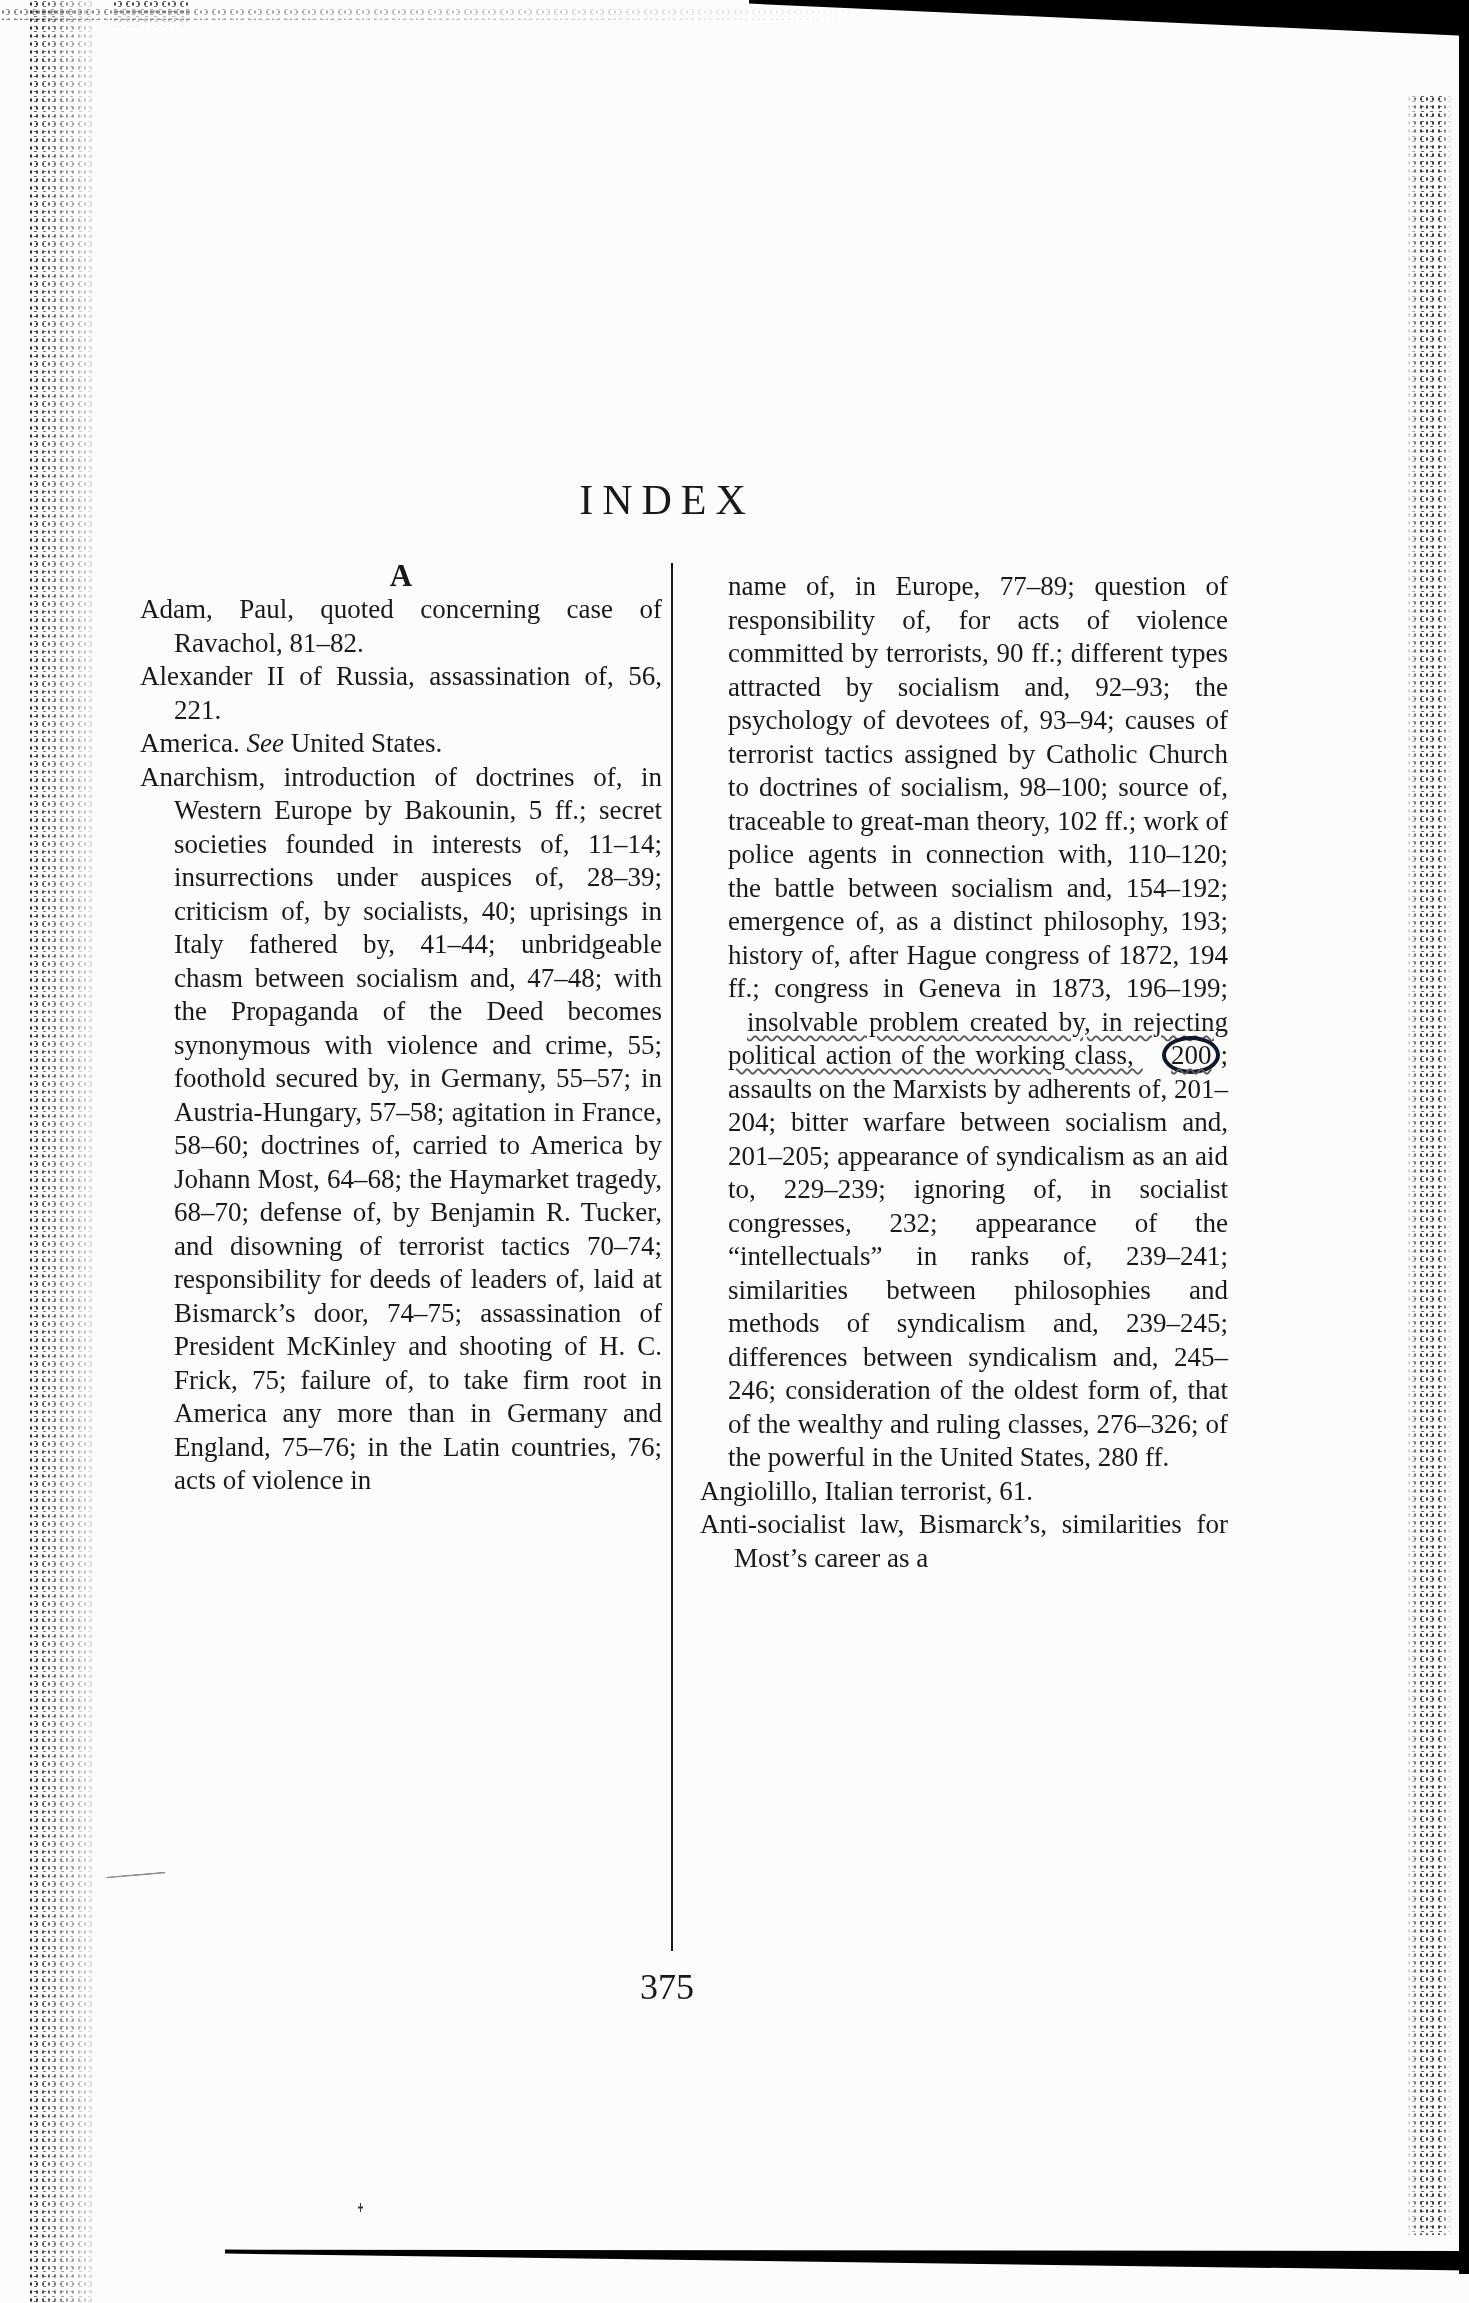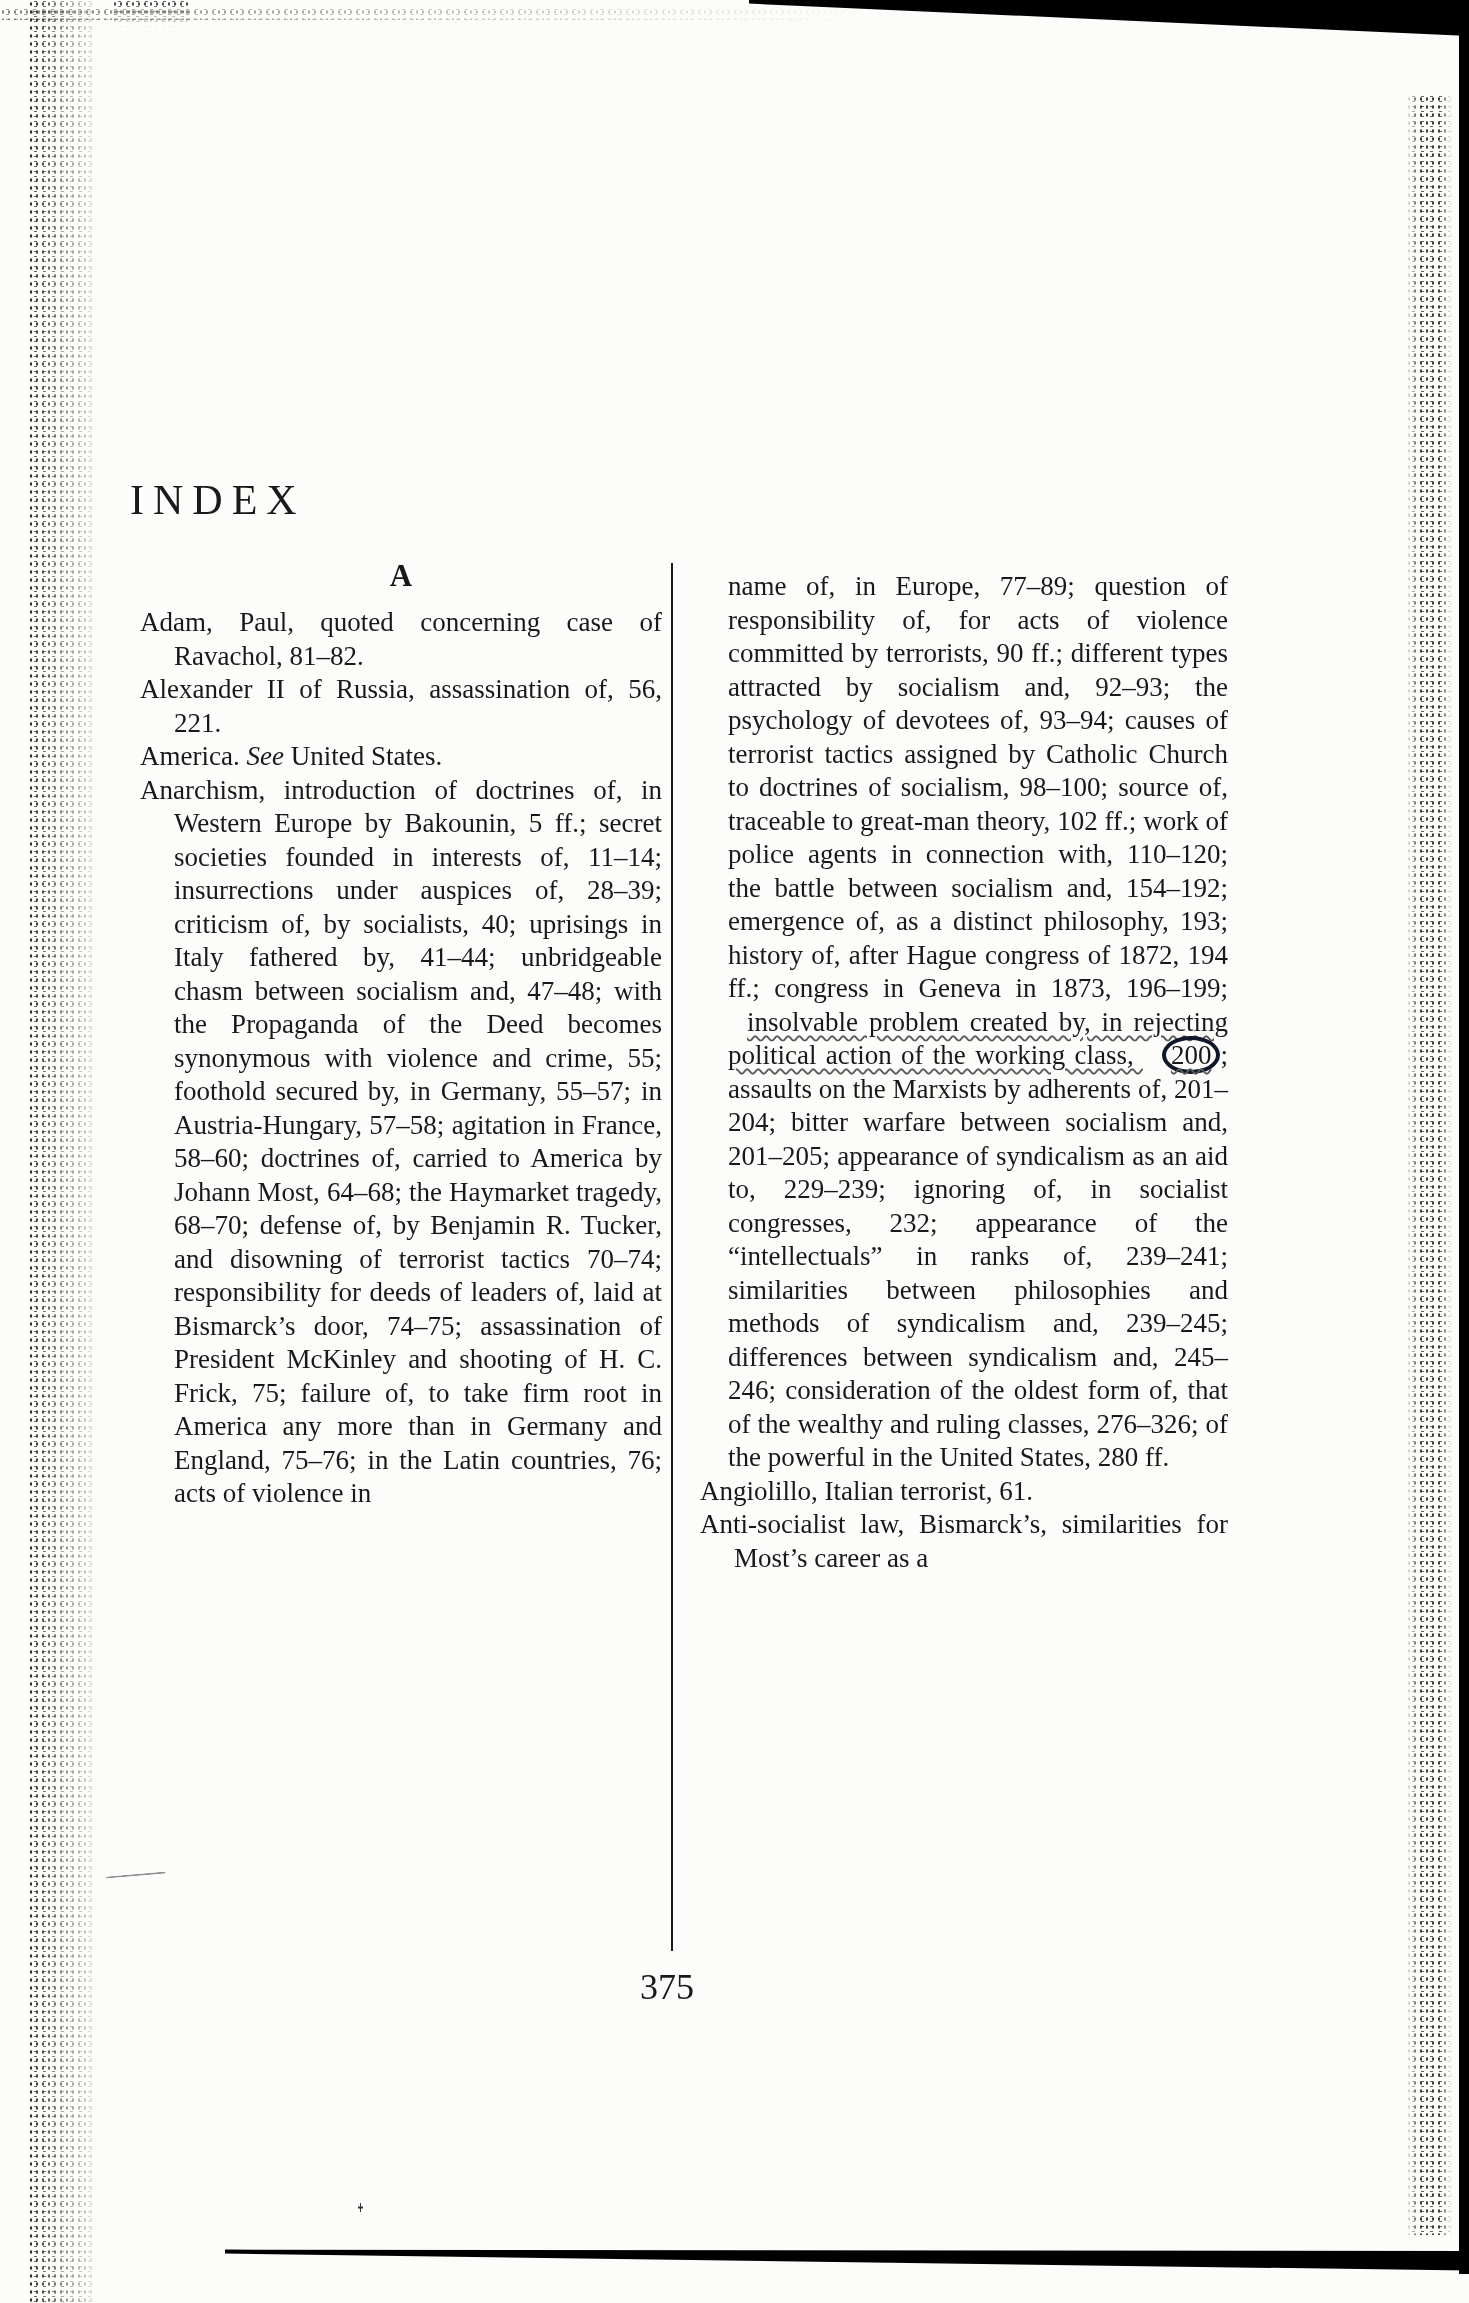--- a/index.html
+++ b/index.html
@@ -7,33 +7,33 @@
     position:relative;
     width:1469px;height:2303px;
     background:#fcfcfa;
     overflow:hidden;
     font-family:"Liberation Serif", serif;
     color:#191919;
   }
   
   .title{
     position:absolute;left:130px;top:448px;width:1074px;
-    text-align:left;font-size:42px;letter-spacing:9px;
+    text-align:center;font-size:42px;letter-spacing:9px;
     font-weight:normal;
   }
   .section-letter{
     position:absolute;left:140px;top:558px;width:522px;
     text-align:center;font-size:31px;font-weight:bold;
   }
   .col{
     position:absolute;
     font-size:27px;line-height:33.5px;
     text-align:justify;
   }
-  .col-left{left:140px;top:606px;width:522px;}
+  .col-left{left:140px;top:593px;width:522px;}
   .col-right{left:700px;top:570px;width:528px;}
   .entry{margin:0;padding-left:34px;text-indent:-34px;}
   .entry.continuation{padding-left:28px;text-indent:0;}
   .it{font-style:italic;}
   .pencil-underline{
     text-decoration:underline;
     text-decoration-style:wavy;
     text-decoration-color:#5a5a5a;
     text-decoration-thickness:1.5px;
     text-underline-offset:4px;

